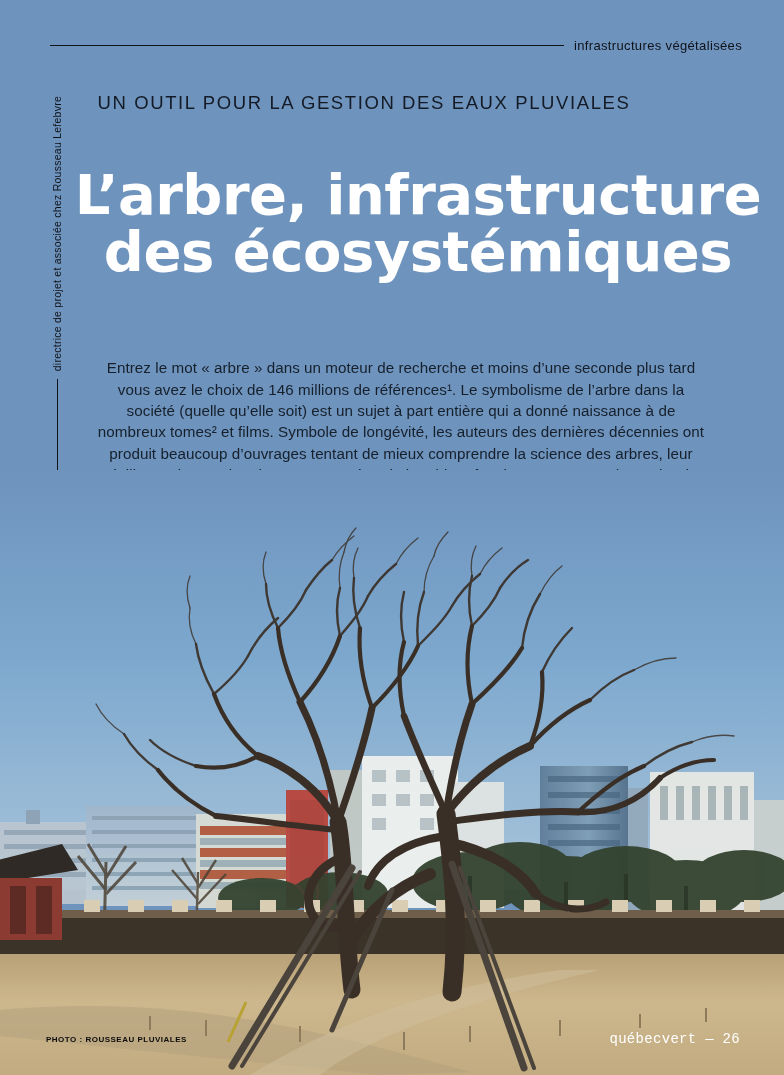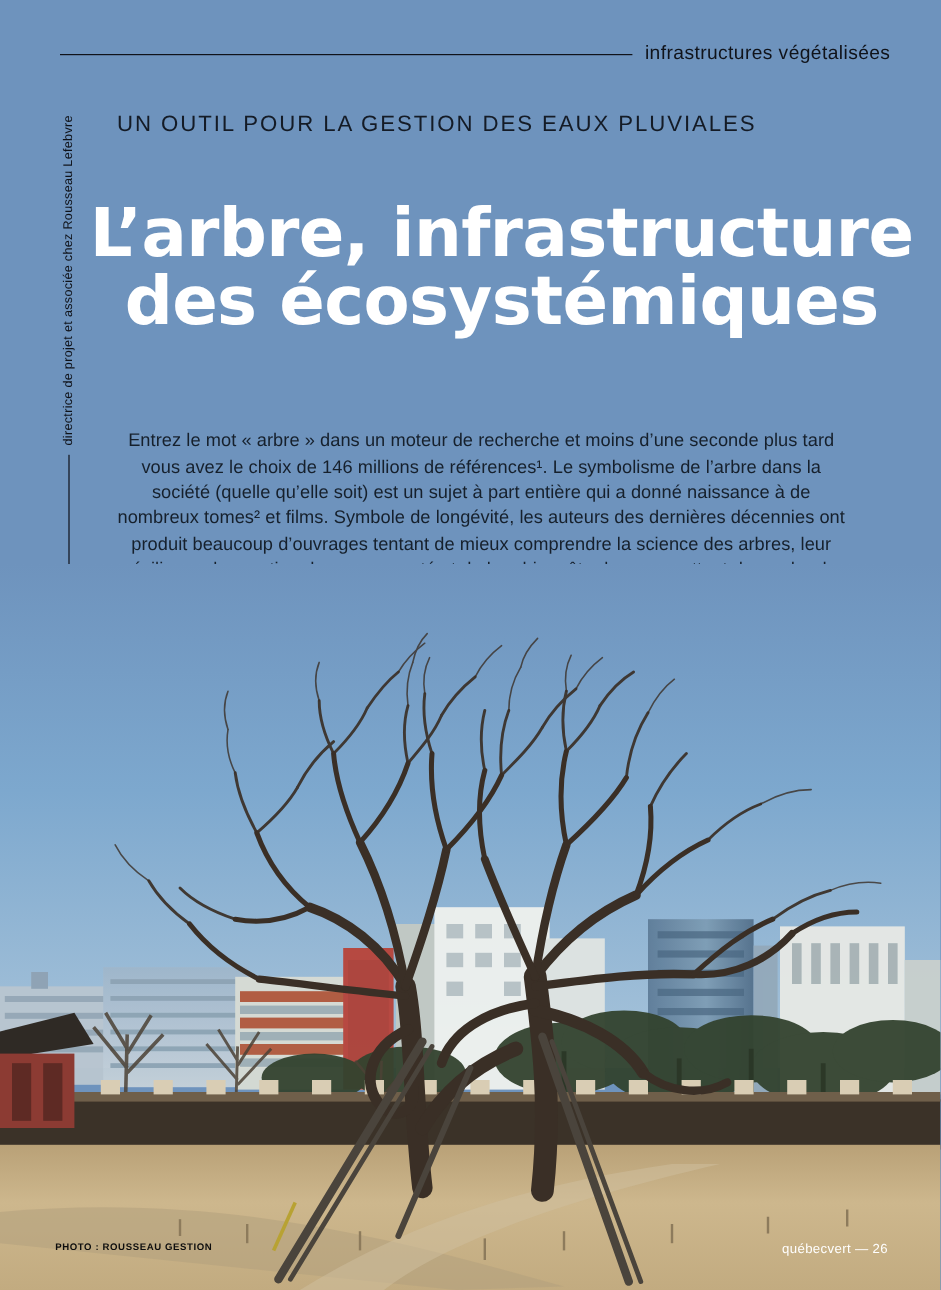--- a/index.html
+++ b/index.html
@@ -29,21 +29,21 @@
     align-items: center;
     gap: 10px;
   }
   .runhead-rule {
     flex: 1 1 auto;
     height: 1px;
     background: #10131a;
   }
   .runhead-label {
     flex: 0 0 auto;
-    font-size: 16px;
+    font-size: 13px;
     letter-spacing: 0.35px;
     color: #10131a;
     white-space: nowrap;
   }
 
   
   .byline {
     position: absolute;
     left: 46px;
     top: 96px;
@@ -134,24 +134,25 @@
     font-size: 8px;
     font-weight: bold;
     letter-spacing: 0.5px;
     color: #0d0d0d;
     white-space: nowrap;
   }
   .folio {
     position: absolute;
     right: 44px;
     bottom: 28px;
-    font-size: 11px;
+    font-size: 14px;
     letter-spacing: 0.3px;
     color: #ffffff;
     white-space: nowrap;
+    font-family: Liberation Mono, monospace;
   }
 </style>
 </head>
 <body>
 
 <div class="page">
 
   <div class="runhead">
     <div class="runhead-rule"></div>
     <div class="runhead-label">infrastructures végétalisées</div>
@@ -433,17 +434,17 @@
         <path d="M300 572 L300 556"></path>
         <path d="M404 580 L404 562"></path>
         <path d="M470 572 L470 556"></path>
         <path d="M560 566 L560 550"></path>
         <path d="M640 558 L640 544"></path>
         <path d="M706 552 L706 538"></path>
       </g>
     </svg>
   </div>
 
-  <div class="photo-credit">PHOTO : ROUSSEAU GESTION</div>
+  <div class="photo-credit">PHOTO : ROUSSEAU PLUVIALES</div>
 
   <div class="folio">québecvert — 26</div>
 
 </div>
 
 </body></html>

